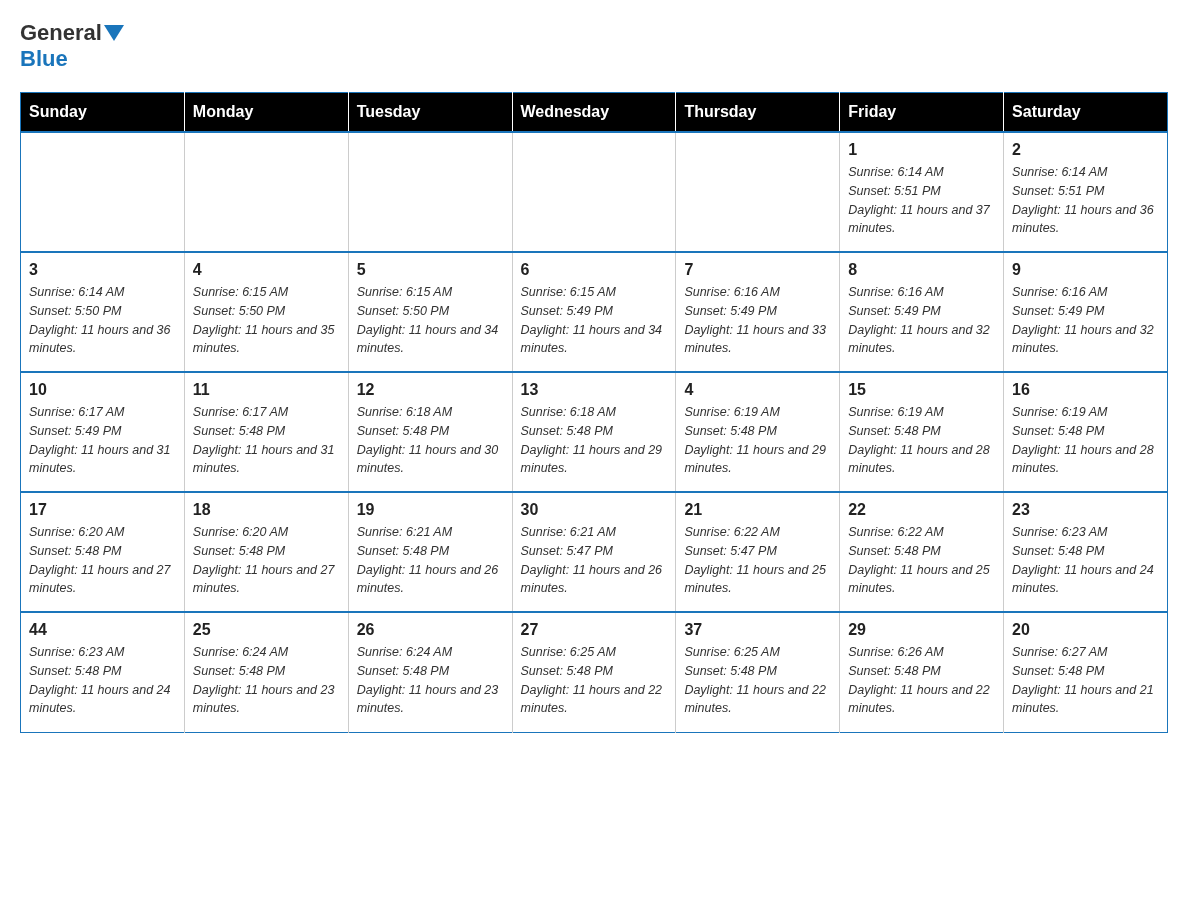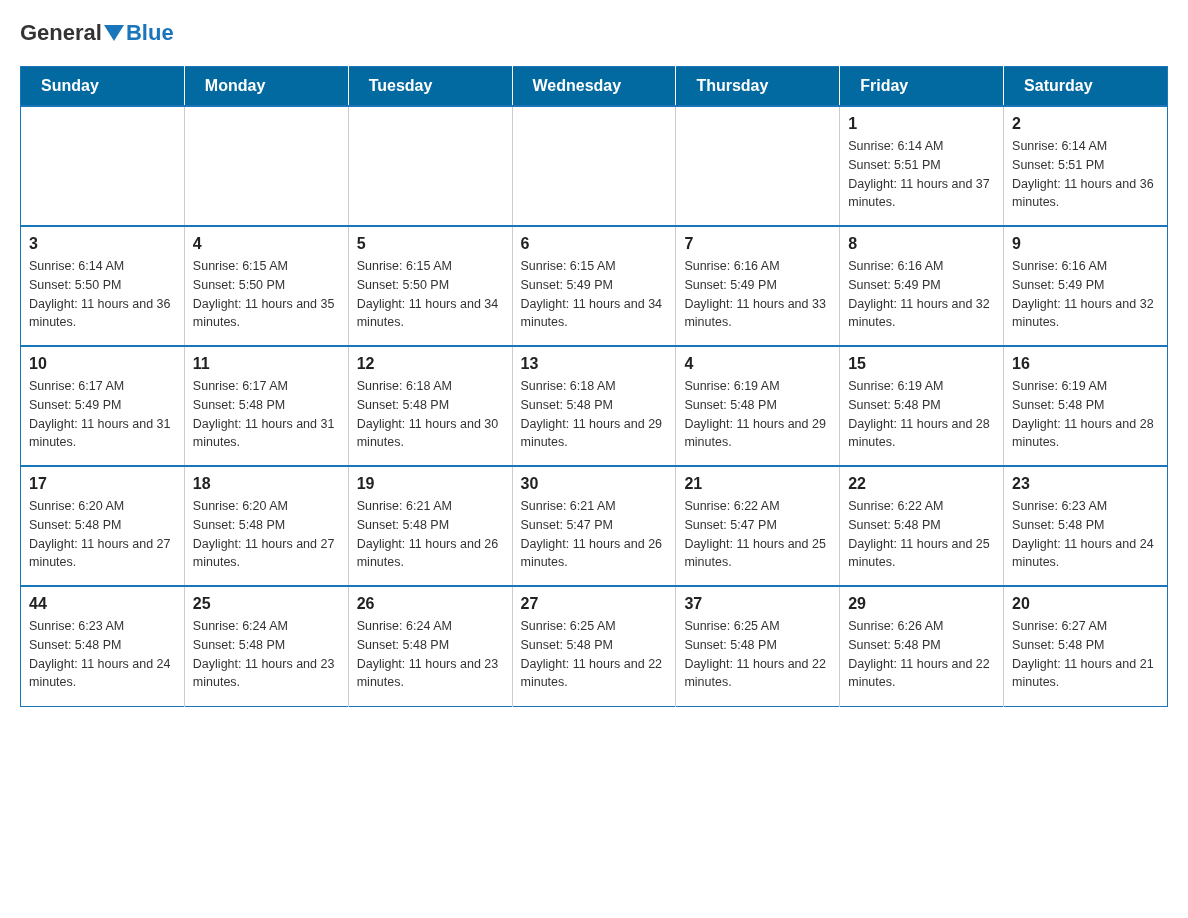--- a/index.html
+++ b/index.html
@@ -11,21 +11,21 @@
       min-height: 918px;
     }
     .header {
       display: flex;
       justify-content: space-between;
       align-items: flex-start;
       margin-bottom: 20px;
     }
     .logo {
       display: flex;
-      flex-direction: row;
+      flex-direction: column;
       align-items: flex-start;
     }
     .logo-text {
       display: flex;
       align-items: center;
       font-size: 22px;
       font-weight: bold;
       color: #333;
     }
     .logo-general { color: #333; }
@@ -57,23 +57,23 @@
       font-weight: normal;
       color: #333;
       margin-top: 4px;
     }
     .calendar {
       width: 100%;
       border-collapse: collapse;
       border: 1px solid #1a75bb;
     }
     .calendar thead tr th {
-      background-color: #0369a1;
+      background-color: #000000;
       color: #fff;
-      padding: 10px 20px;
+      padding: 10px 8px;
       text-align: left;
       font-size: 16px;
       font-weight: bold;
       border-right: 1px solid #fff;
     }
     .calendar thead tr th:last-child {
       border-right: none;
     }
     .calendar tbody tr {
       border-top: 2px solid #1a75bb;
@@ -94,20 +94,21 @@
       font-size: 16px;
       font-weight: bold;
       color: #222;
       display: block;
       margin-bottom: 4px;
     }
     .day-info {
       font-size: 12.5px;
       color: #333;
       line-height: 1.5;
+      font-style: italic;
     }
     .empty-cell {
       background: #fff;
     }
   </style>
 </head>
 <body>
 
 <div class="header">
   <div class="logo">

